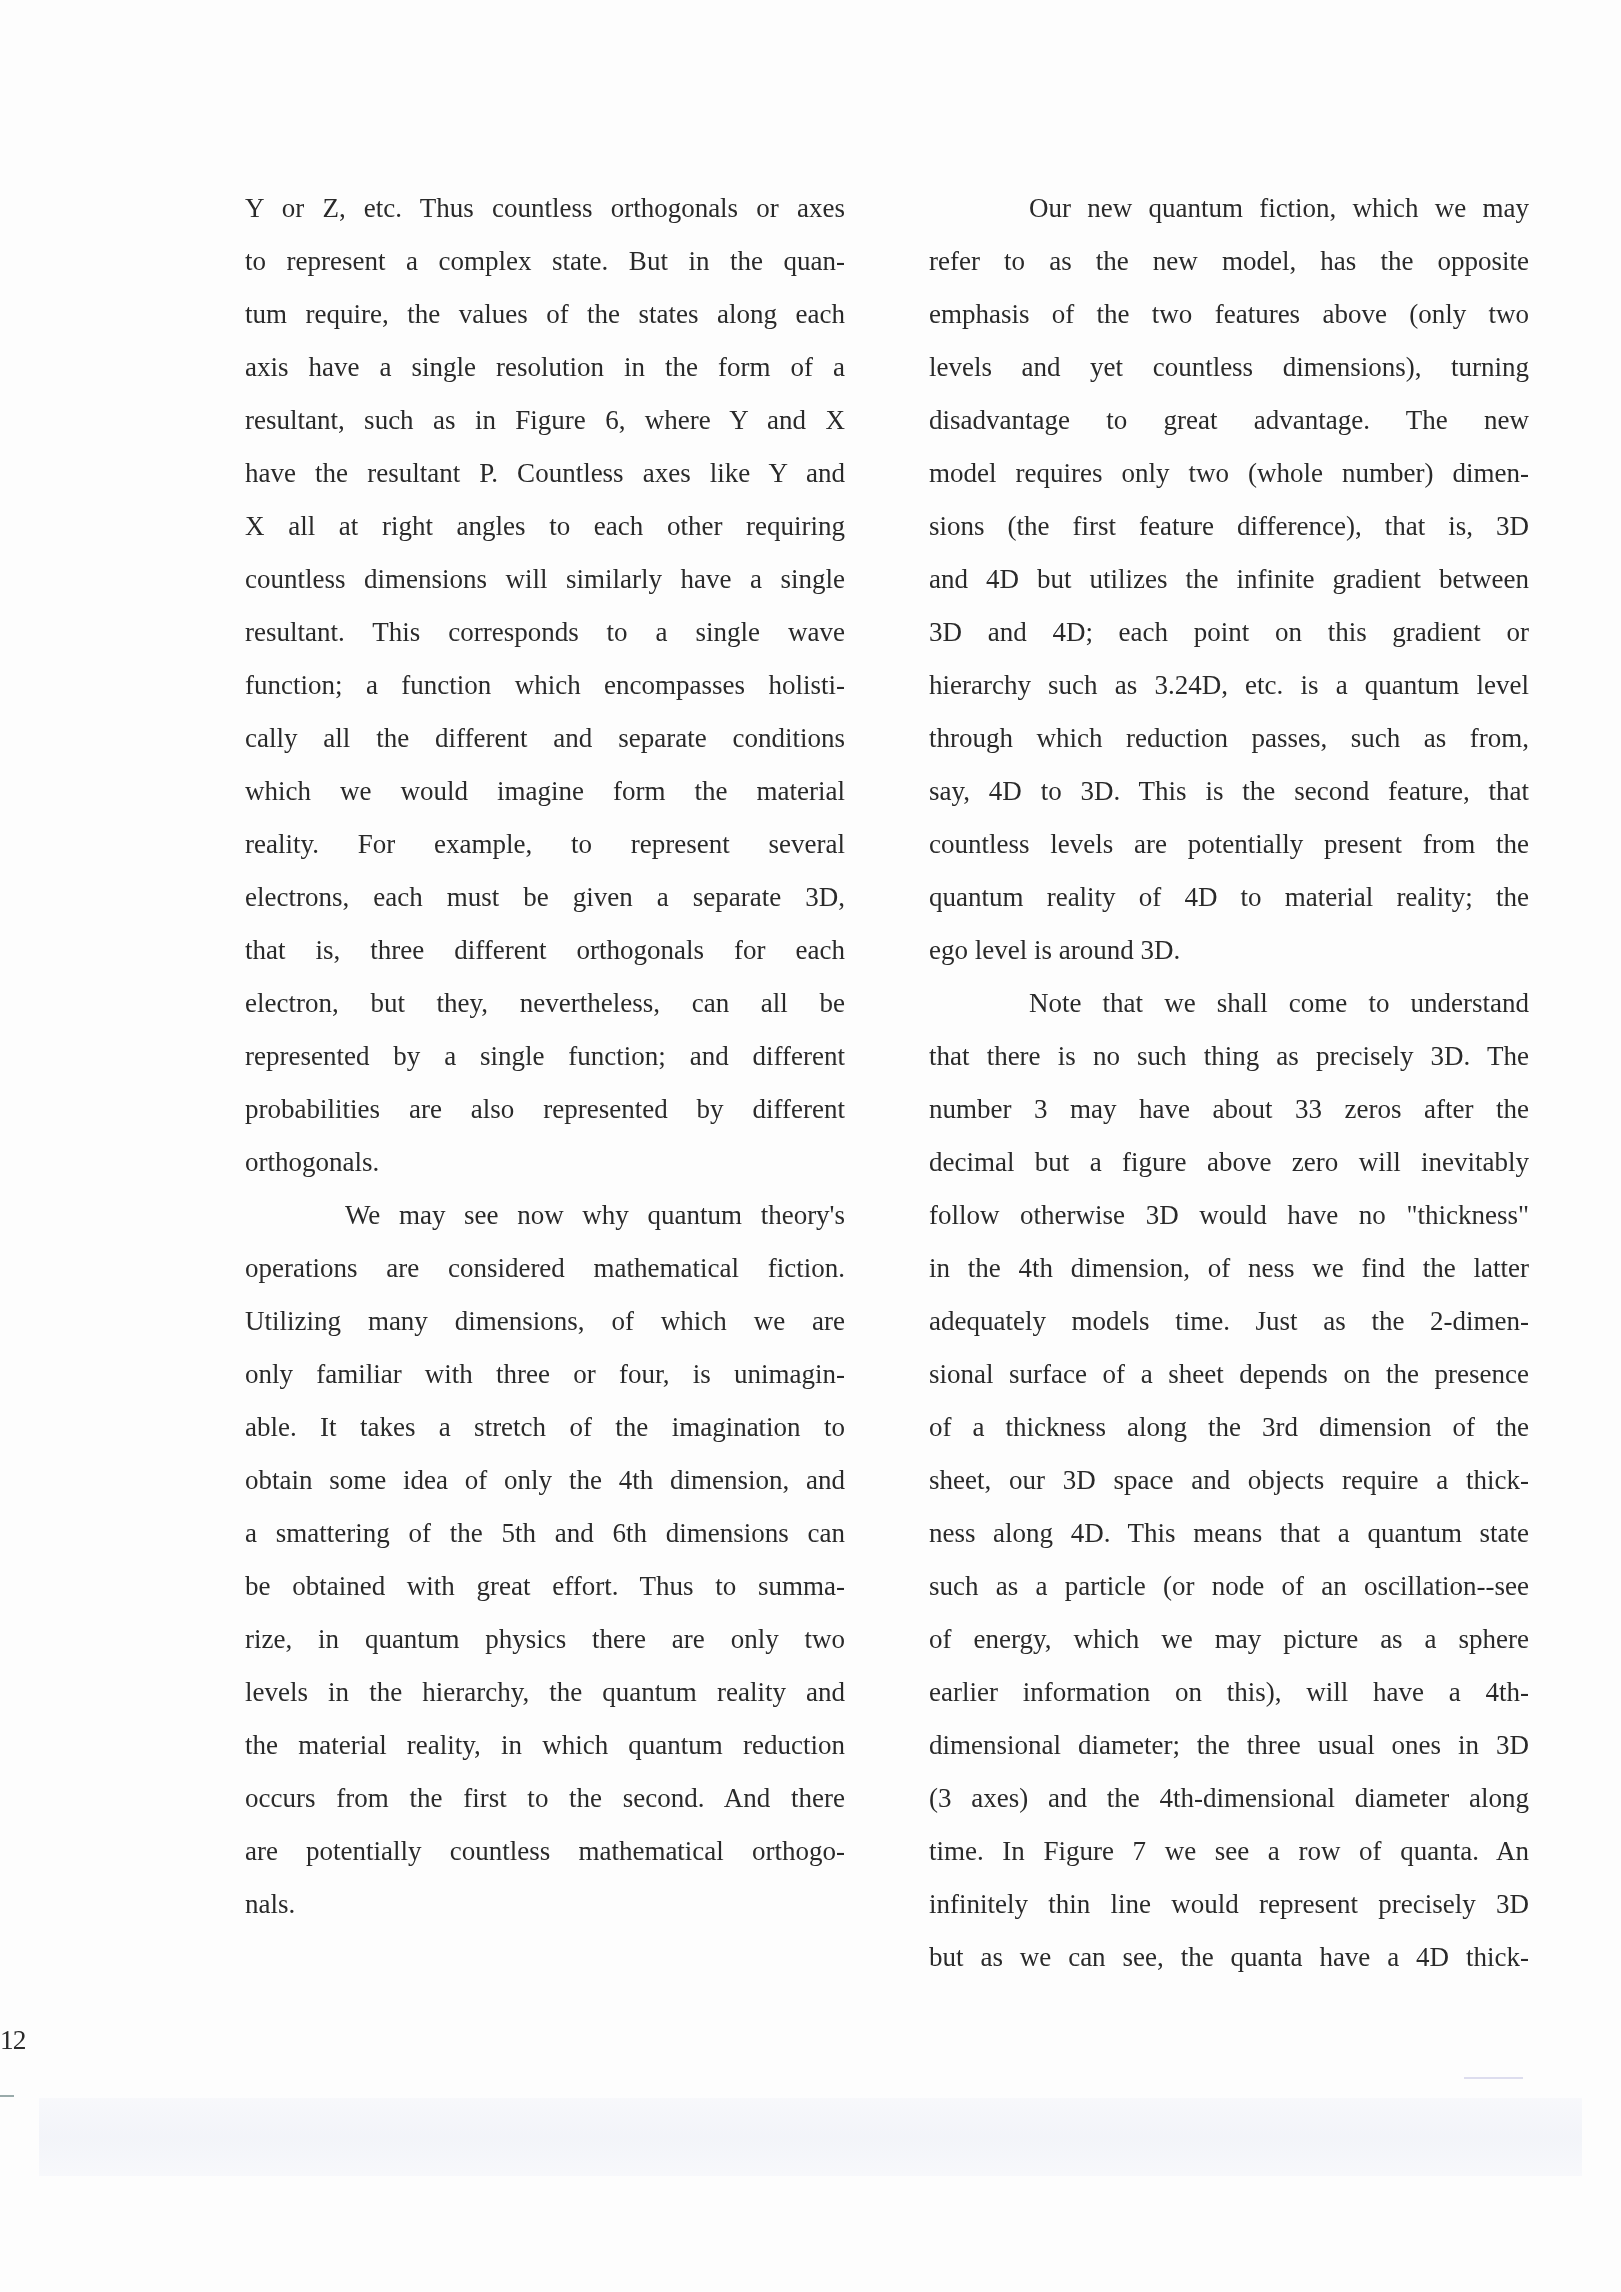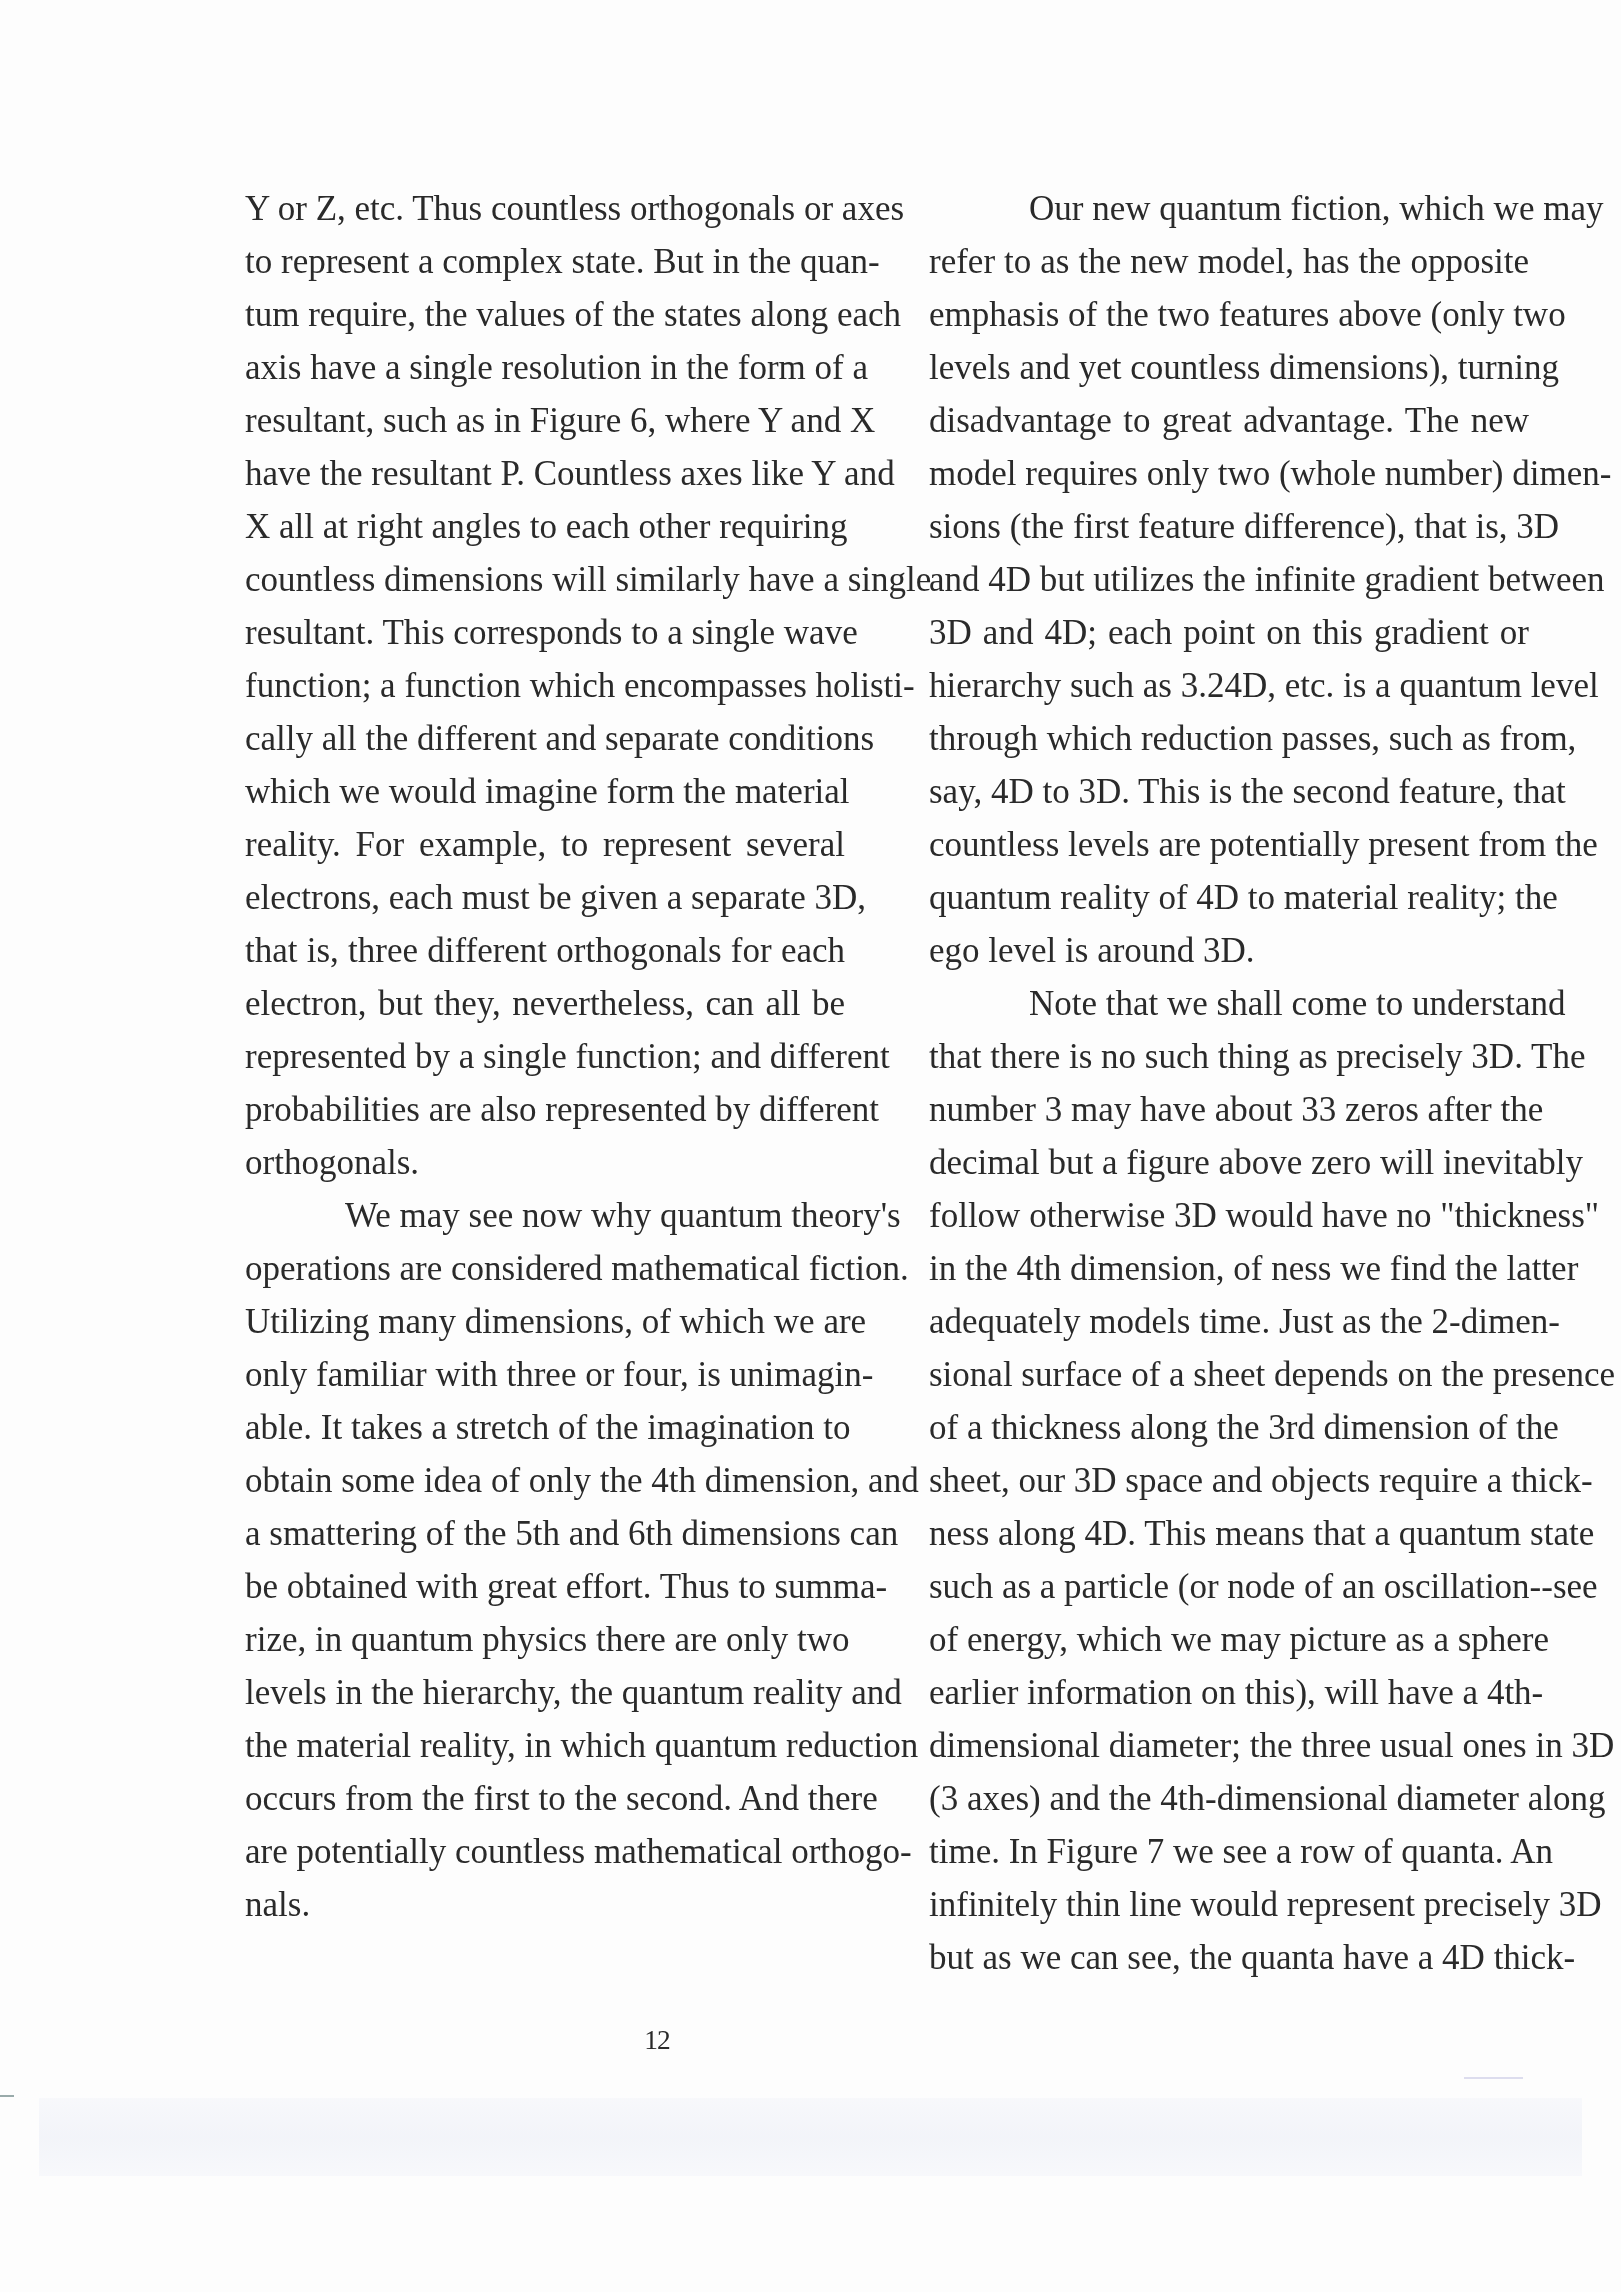--- a/index.html
+++ b/index.html
@@ -10,33 +10,33 @@
     color: #2a2a2a;
   }
   .page { position: absolute; inset: 0; }
   .bottom-shade {
     position: absolute; left: 39px; right: 39px; top: 2098px; height: 78px;
     background: linear-gradient(#f6f7fb, #f0f2f8 50%, #f6f7fb);
     opacity: .8;
   }
   .col {
     position: absolute; top: 182px; width: 600px;
-    font-size: 35px; line-height: 53px;
+    font-size: 27px; line-height: 53px;
   }
   .col-left { left: 245px; }
   .col-right { left: 929px; }
   .line {
     display: block; white-space: nowrap; text-align: justify;
     text-align-last: justify; height: 53px;
   }
   .line.last { text-align-last: left; }
   .line.indent { padding-left: 100px; }
   .page-number {
     position: absolute; top: 2025px; left: 0; width: 1314px;
-    text-align: center; font-size: 27.4px; letter-spacing: -1px;
+    text-align: left; font-size: 27.4px; letter-spacing: -1px;
   }
   .edge-mark-left { position: absolute; left: 0; top: 2095px; width: 13.7px; height: 2px; background: #9aa; }
   .edge-mark-right { position: absolute; right: 98px; top: 2077px; width: 59px; height: 2px; background: #dde; }
 </style>
 </head>
 <body>
 
 <div class="page">
   <div class="bottom-shade"></div>
   <div class="edge-mark-left"></div>

